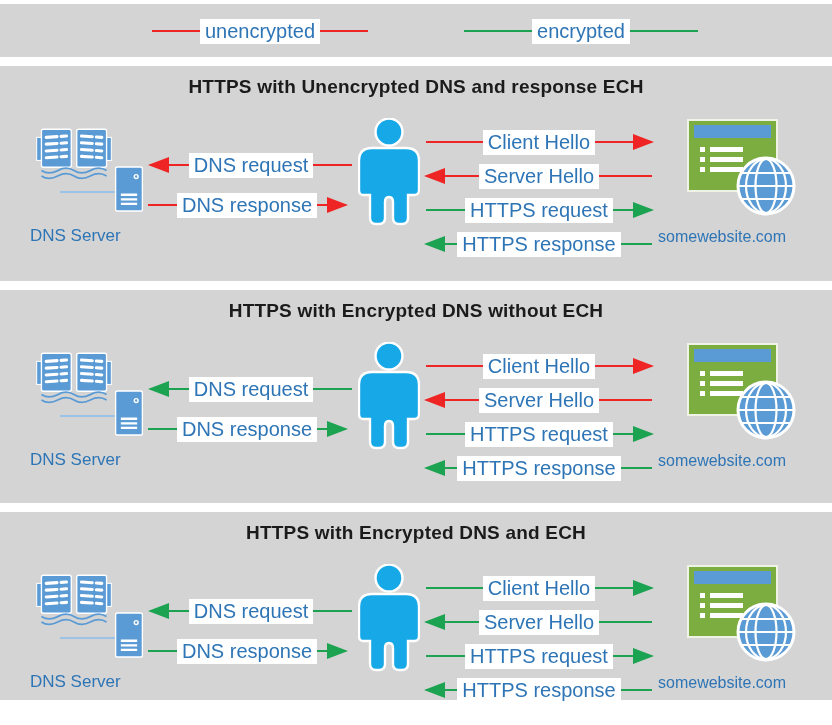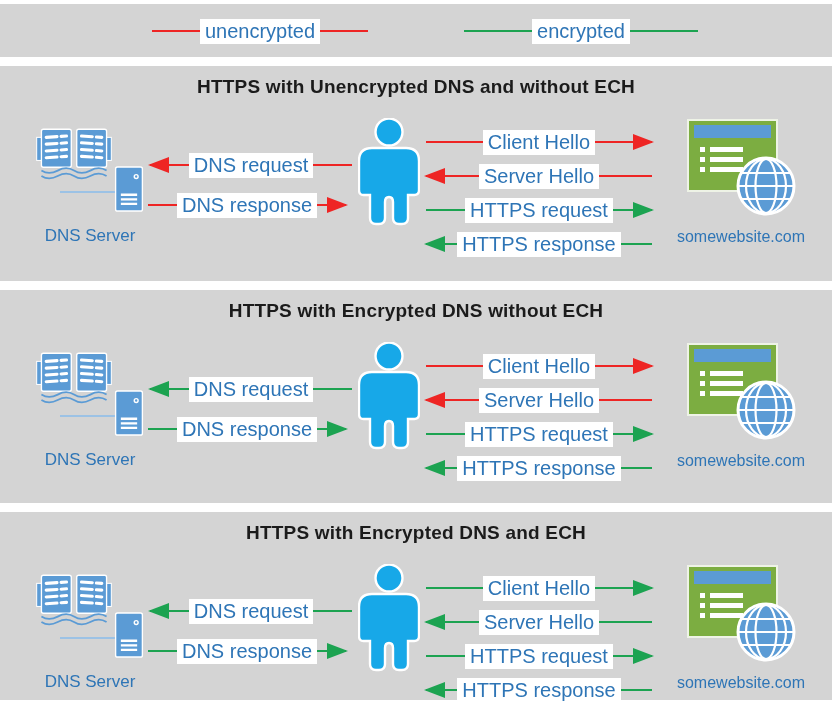--- a/index.html
+++ b/index.html
@@ -17,21 +17,21 @@
          font-size:19px;font-weight:bold;color:#1b1b1b;letter-spacing:.2px;}
   
   .arrow{position:absolute;height:26px;display:flex;align-items:center;justify-content:center;}
   .arrow .line{position:absolute;left:2px;right:2px;top:50%;height:2px;margin-top:-1px;background:var(--c);}
   .arrow .head{position:absolute;top:50%;margin-top:-8px;width:0;height:0;
                border-top:8px solid transparent;border-bottom:8px solid transparent;}
   .head-right .head{right:0;border-left:21px solid var(--c);}
   .head-left .head{left:0;border-right:21px solid var(--c);}
   .lbl{position:relative;background:#ffffff;color:var(--txtblue,#2e75b6);
        font-size:20px;line-height:25px;padding:0 5px;white-space:nowrap;}
-  .caption{position:absolute;text-align:center;color:var(--txtblue,#2e75b6);}
+  .caption{position:absolute;text-align:left;color:var(--txtblue,#2e75b6);}
   .dns-caption{font-size:17px;}
   .site-caption{font-size:16px;}
   .connector{position:absolute;height:2px;background:#9cc2e5;}
   svg{display:block;}
   .iconblue{fill:var(--iconblue,#5b9bd5);}
 </style>
 </head>
 <body>
 
 <svg width="0" height="0" style="position:absolute" aria-hidden="true">
@@ -100,21 +100,21 @@
     <i class="line"></i>
     <span class="lbl">encrypted</span>
   </div>
   <div class="arrow" style="left: 150px; top: 14px; width: 220px; --c: #ee2524;">
     <i class="line"></i>
     <span class="lbl">unencrypted</span>
   </div>
 </div>
 
 <section class="panel" id="panel-1">
-  <h2 class="title">HTTPS with Unencrypted DNS and without ECH</h2>
+  <h2 class="title">HTTPS with Unencrypted DNS and response ECH</h2>
 
   <svg style="position:absolute;left:36px;top:60px" width="76" height="58" viewBox="0 0 112 84">
       <use href="#sym-book"></use>
     </svg>
   <div class="connector" style="left:60px;top:125px;width:56px"></div>
   <svg style="position:absolute;left:114px;top:100px" width="30" height="46" viewBox="0 0 30 48">
       <use href="#sym-server"></use>
     </svg>
   <div class="caption dns-caption" style="left:30px;top:160px;width:120px">DNS Server</div>
 

